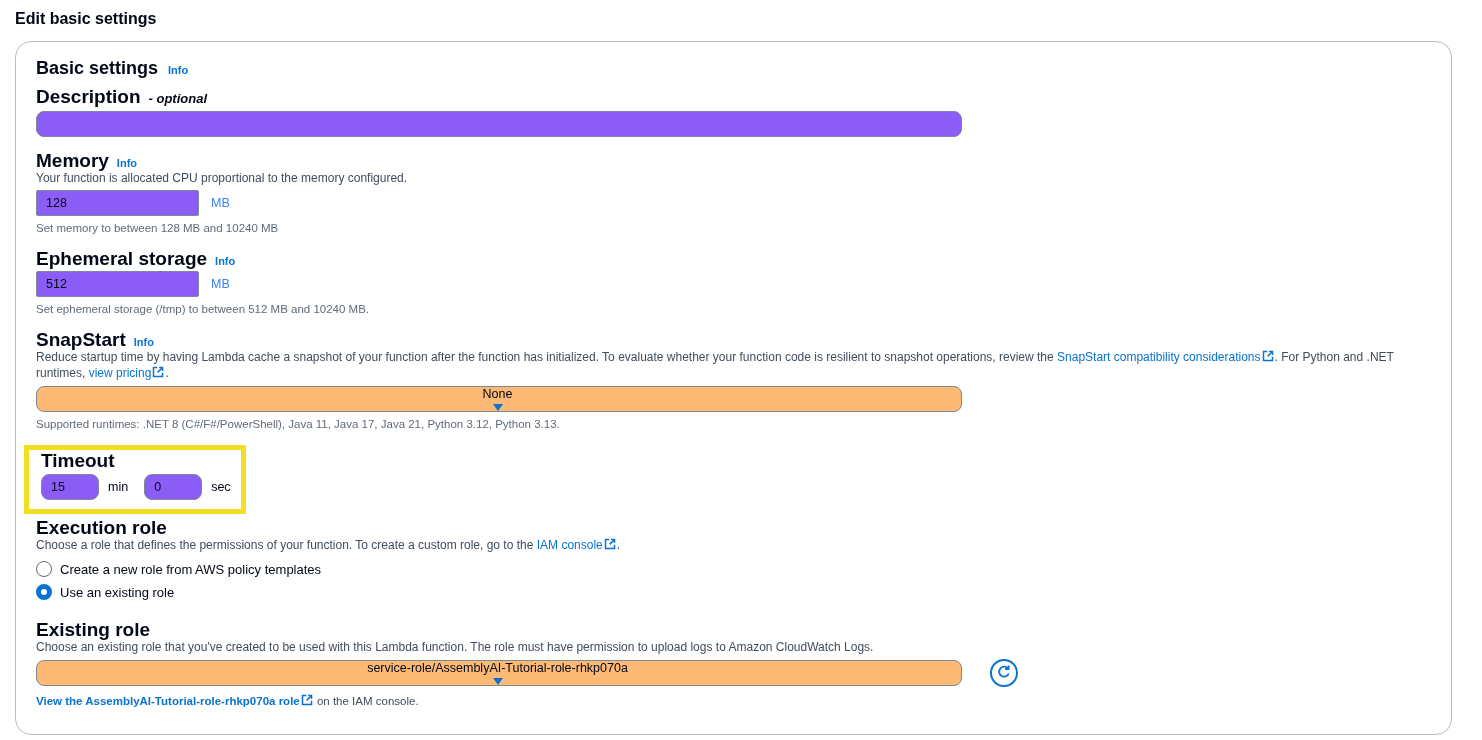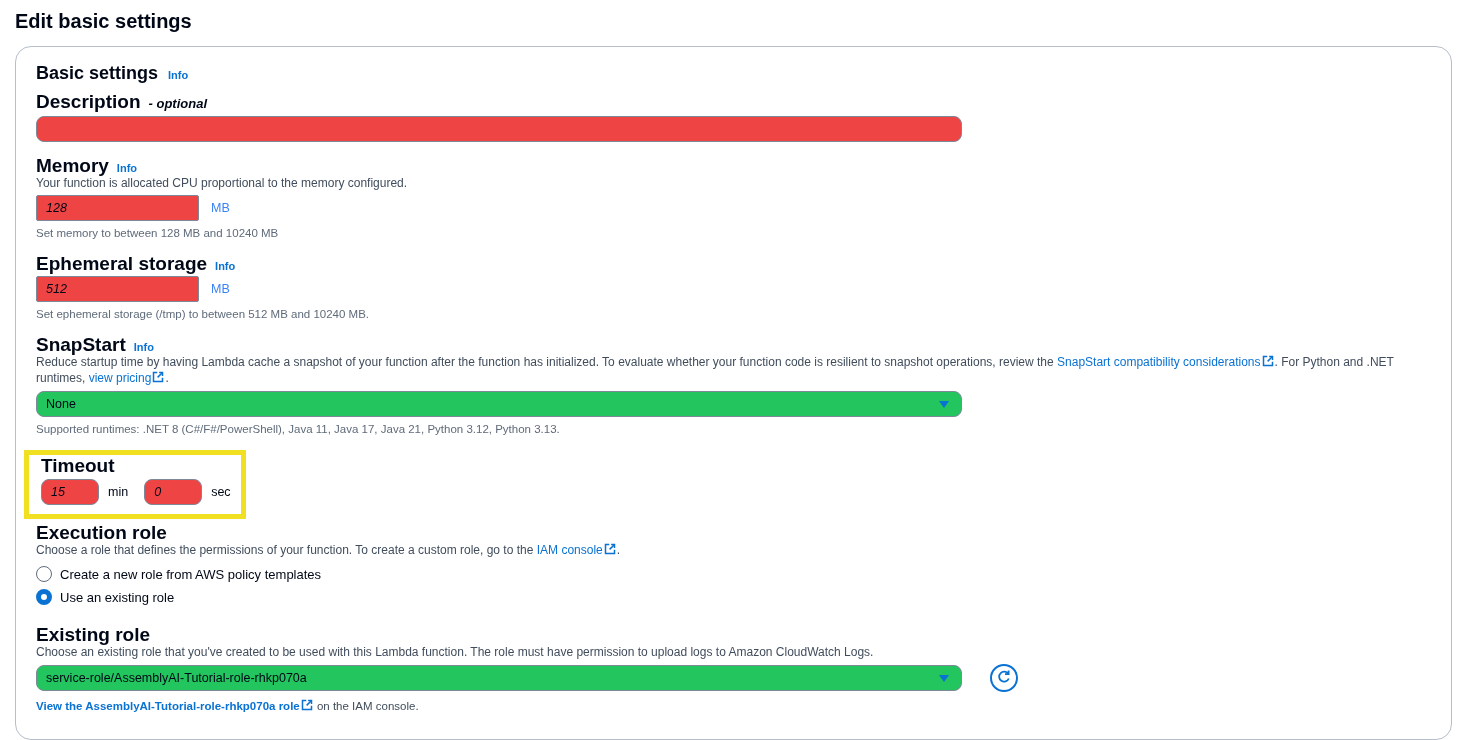--- a/index.html
+++ b/index.html
@@ -3,21 +3,21 @@
 <meta charset="utf-8">
 <style>
   * { box-sizing: border-box; margin: 0; padding: 0; }
   html, body { width: 1482px; height: 740px; background: #ffffff; }
   body {
     font-family: "Liberation Sans", "DejaVu Sans", sans-serif;
     color: #000716;
     -webkit-font-smoothing: antialiased;
   }
   .page-title {
-    font-size: 20px;
+    font-size: 16px;
     font-weight: 700;
     padding: 10px 0 0 15px;
     color: #000716;
   }
   .card {
     margin: 13px 15px 0 15px;
     width: 1437px;
     border: 1px solid #b6bec9;
     border-radius: 16px;
     background: #ffffff;
@@ -38,41 +38,41 @@
   .desc-text { font-size: 12px; color: #414d5c; line-height: 15px; margin-top: 2px; }
   .constraint-text { font-size: 11.5px; color: #5f6b7a; line-height: 14px; margin-top: 5px; }
   .text-input {
     border: 1px solid #7d8998;
     border-radius: 8px;
     height: 26px;
     font-size: 12.5px;
     color: #000716;
     padding: 0 9px;
     font-family: "Liberation Sans", "DejaVu Sans", sans-serif;
-    background: #ef4444;
+    background: #8b5cf6;
     outline: none;
-    font-style: italic;
   }
   .input-full { width: 926px; }
   .input-mem { width: 163px; border-radius: 2px; margin-top: 4px; }
   .unit-row { display: flex; align-items: center; gap: 12px; }
   .unit-label { font-size: 12.5px; color: #3b82f6; margin-top: 4px; }
   .section { margin-top: 16px; }
   .dropdown {
     width: 926px;
     height: 26px;
     border: 1px solid #7d8998;
     border-radius: 8px;
-    background: #22c55e;
+    background: #fdba74;
     display: flex;
     align-items: center;
     justify-content: space-between;
     padding: 0 12px 0 9px;
     margin-top: 4px;
     cursor: pointer;
+    flex-direction: column;
   }
   .dropdown-value { font-size: 12.5px; color: #000716; }
   .caret-down {
     width: 0; height: 0;
     border-left: 5px solid transparent;
     border-right: 5px solid transparent;
     border-top: 7px solid #0972d3;
   }
   .inline-link { color: #0972d3; text-decoration: none; cursor: pointer; }
   .ext-icon { display: inline-block; vertical-align: -1px; margin: 0 1px; }

